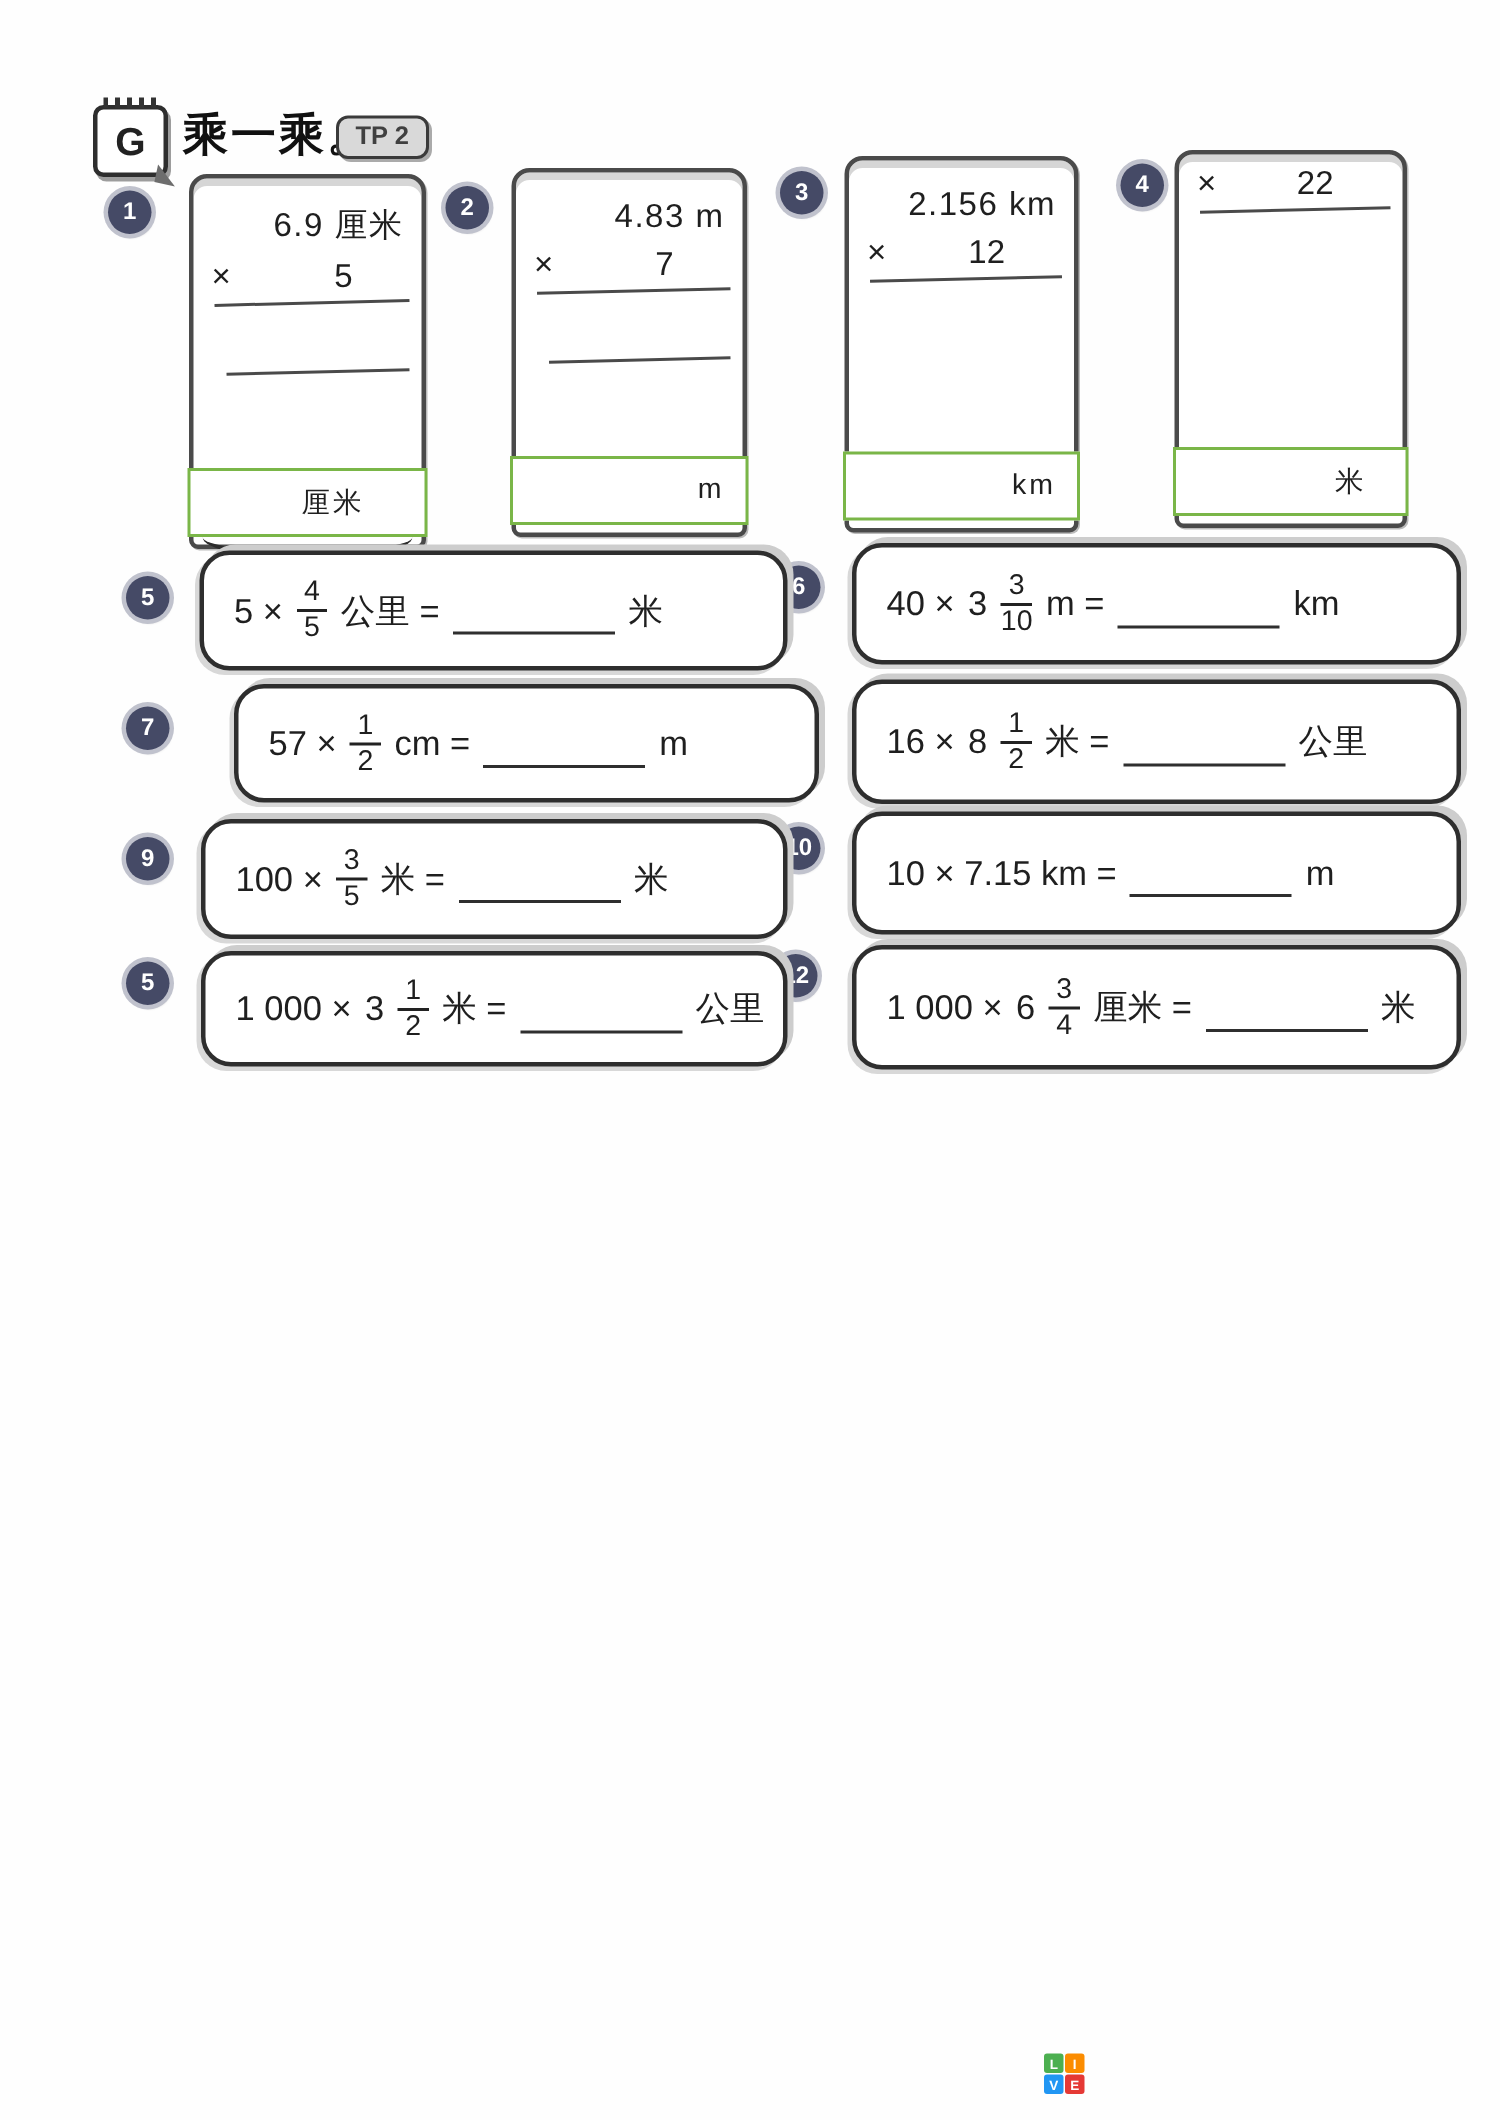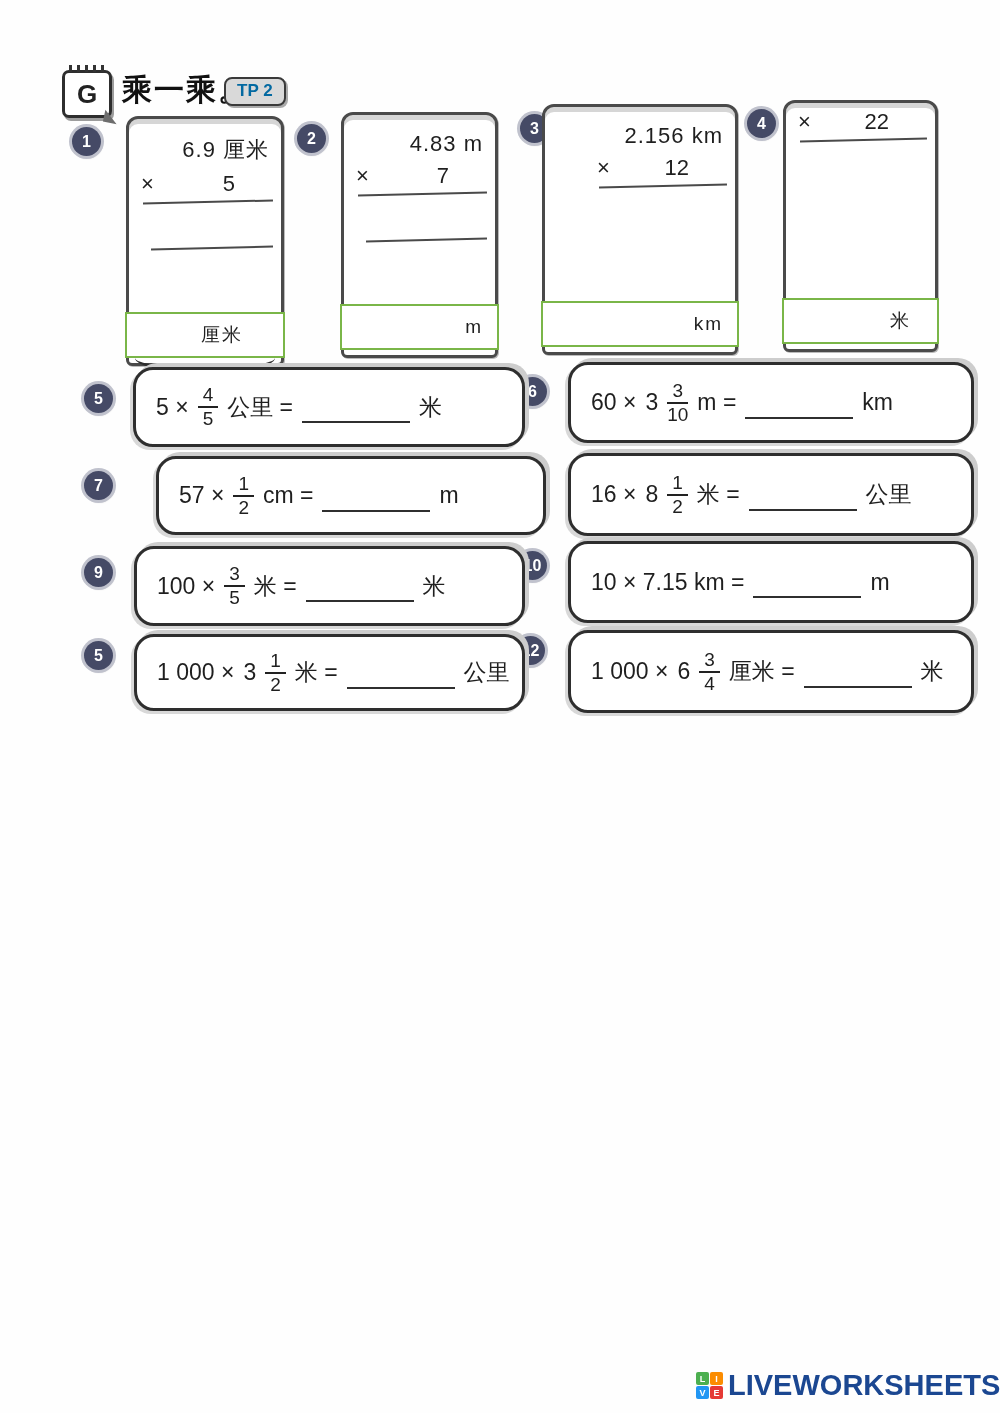--- a/index.html
+++ b/index.html
@@ -33,21 +33,21 @@
     border-left:14px solid #6d6d6d;border-top:12px solid transparent;
     transform:rotate(12deg);
   }
   .htitle{
     position:absolute;left:122px;top:70px;font-size:30px;font-weight:bold;
     letter-spacing:2px;color:#111;
   }
   .tp2{
     position:absolute;left:224px;top:77px;background:#d9d9d9;
     border:2.5px solid #3a3a3a;border-radius:8px;padding:2px 11px 3px;
-    font-size:17px;font-weight:bold;color:#0369a1;box-shadow:2px 2px 0 #aaa;
+    font-size:17px;font-weight:bold;color:#404040;box-shadow:2px 2px 0 #aaa;
   }
 
   
   .badge{
     position:absolute;width:29px;height:29px;border-radius:50%;
     background:var(--navy);color:#fff;font-size:16px;font-weight:bold;
     display:flex;align-items:center;justify-content:center;
     box-shadow:0 0 0 3px #c0c2cd,1px 2px 2px rgba(0,0,0,.35);
   }
   .b1{left:72px;top:127px;}
@@ -64,21 +64,21 @@
   .b12{left:516px;top:636px;}
 
   
   .card{
     position:absolute;background:#fff;border:3px solid #4a4a4a;
     border-radius:12px 12px 6px 6px;
     box-shadow:inset 0 5px 0 rgba(165,165,165,.45),1px 1px 0 #bbb;
   }
   .c1{left:126px;top:116px;width:152px;height:244px;}
   .c2{left:341px;top:112px;width:151px;height:240px;}
-  .c3{left:542px;top:104px;width:150px;height:245px;padding-left:40px;}
+  .c3{left:563px;top:104px;width:150px;height:245px;}
   .c4{left:783px;top:100px;width:149px;height:246px;}
   .c1::after{
     content:"";position:absolute;left:6px;right:6px;bottom:-10px;height:10px;
     border-bottom:5px solid #2c2c2c;border-radius:0 0 50% 50% / 0 0 100% 100%;
   }
   .card .val{
     text-align:right;padding:16px 12px 0 0;font-size:22px;letter-spacing:1px;
     white-space:nowrap;
   }
   .card .mult{
@@ -232,21 +232,21 @@
         <span class="den">5</span>
       </span>
       <span>公里 =</span>
       <span class="blank"></span>
       <span>米</span>
     </div>
   </div>
 
   <div class="eqbox e6">
     <div class="eqline">
-      <span>60 ×</span>
+      <span>40 ×</span>
       <span>3</span>
       <span class="frac">
         <span class="num">3</span>
         <span class="den">10</span>
       </span>
       <span>m =</span>
       <span class="blank"></span>
       <span>km</span>
     </div>
   </div>
@@ -330,16 +330,15 @@
     </div>
   </div>
 
   <div class="logo">
     <div class="tiles">
       <span class="tile" style="background: rgb(76, 175, 80);">L</span>
       <span class="tile" style="background: rgb(251, 140, 0);">I</span>
       <span class="tile" style="background: rgb(33, 150, 243);">V</span>
       <span class="tile" style="background: rgb(229, 57, 53);">E</span>
     </div>
-    <span class="logotext">LIVEWORKSHEETS</span>
   </div>
 
 </div>
 
 </body></html>

